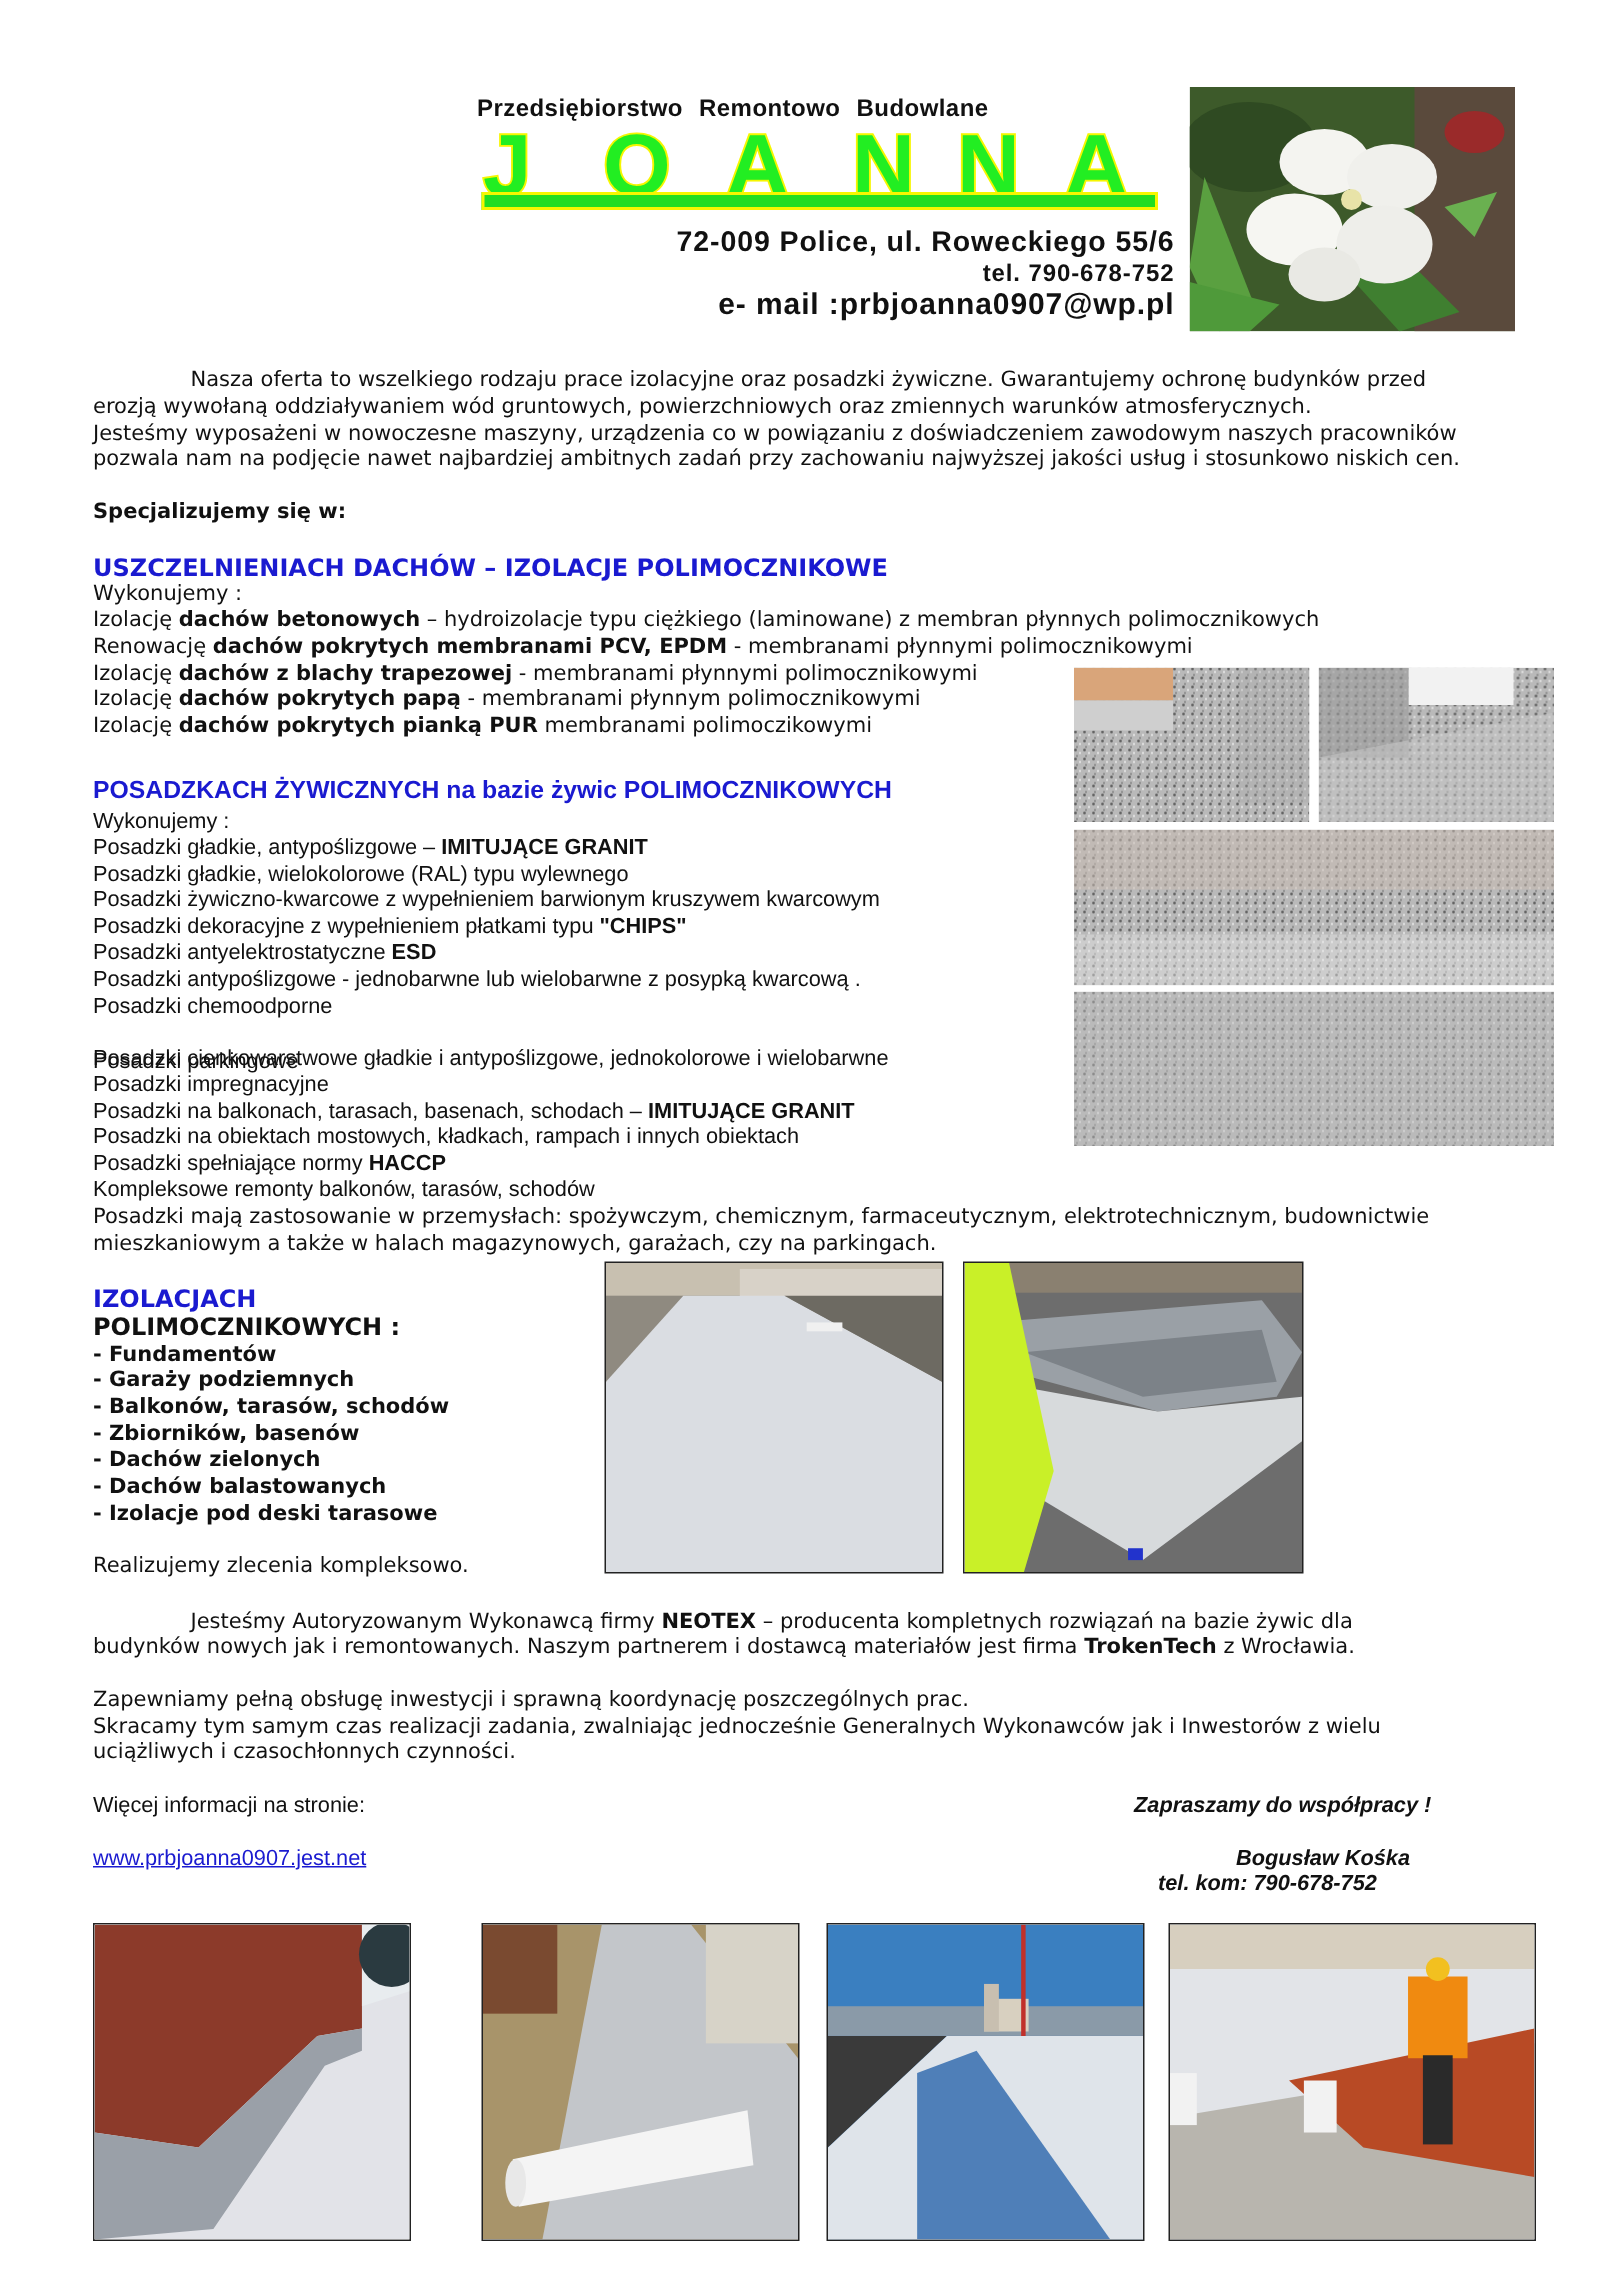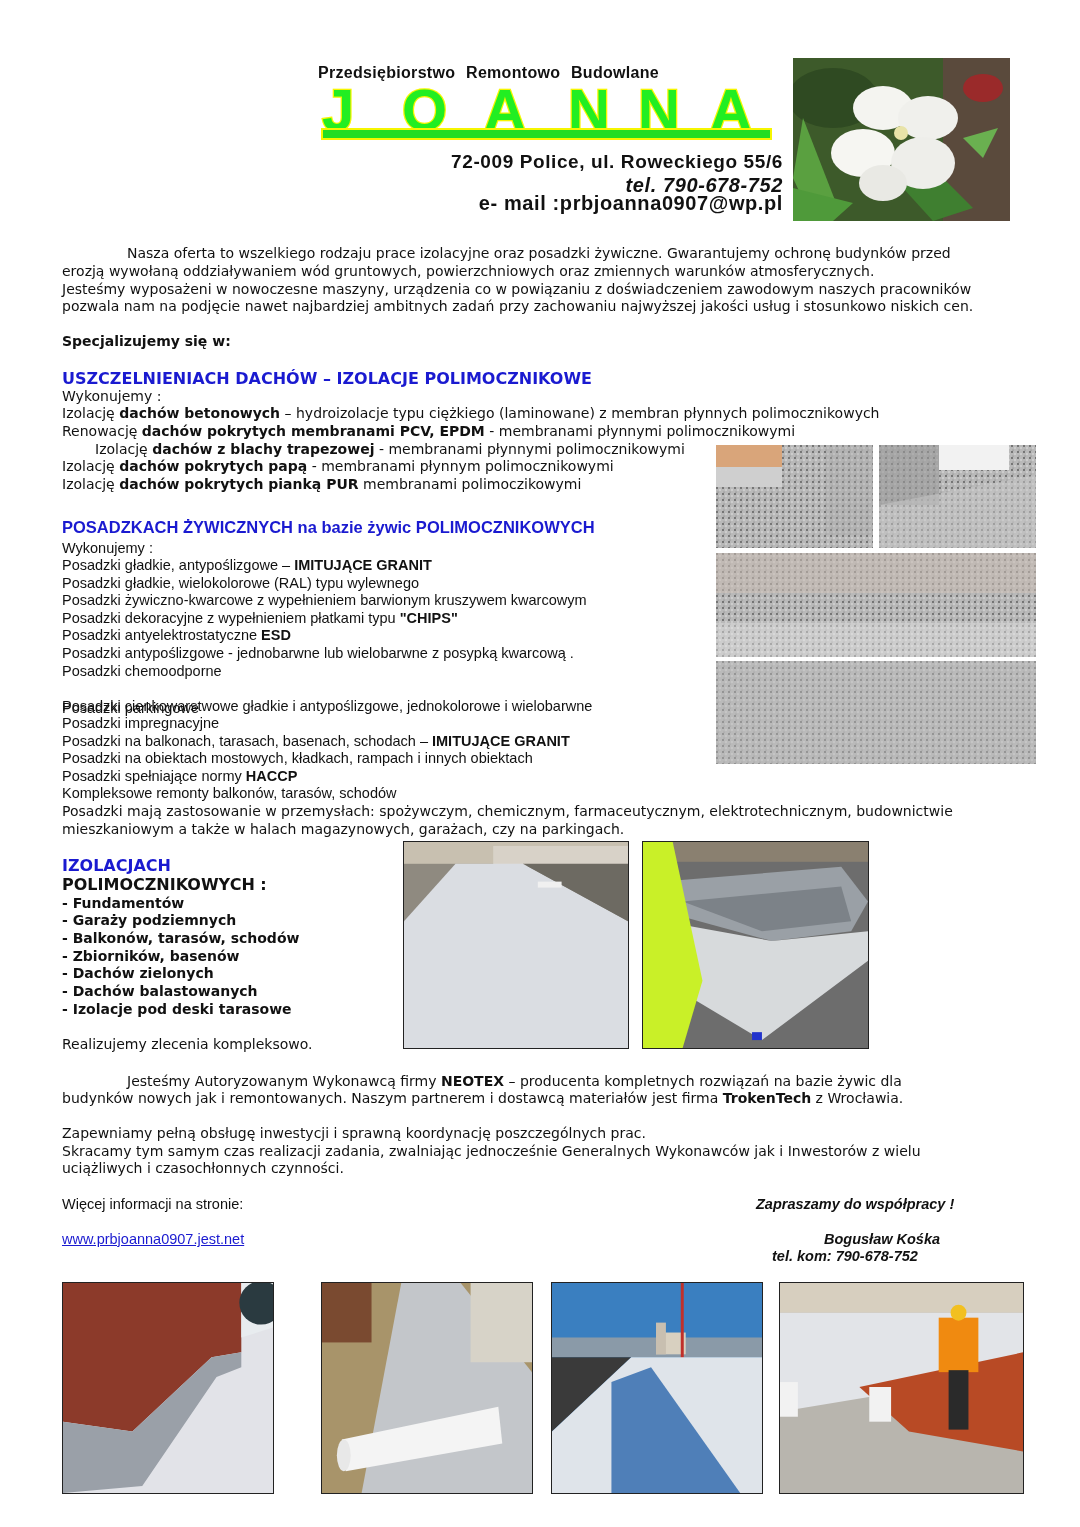--- a/index.html
+++ b/index.html
@@ -10,21 +10,21 @@
   .b { font-weight:bold; }
   .h-blue { color:#1a1ad0; font-weight:bold; font-size:16px; line-height:19px; white-space:nowrap; }
   .cond { font-family:"Liberation Sans", sans-serif; font-size:14.5px; line-height:17.6px; white-space:nowrap; transform-origin:left top; }
 
   
   #hdr-company { left:318px; top:64px; font-family:"Liberation Sans", sans-serif; font-weight:bold; font-size:16px; letter-spacing:0.3px; word-spacing:6px; }
   #hdr-logo { left:316px; top:80px; width:452px; height:60px; }
   #hdr-bar { left:321px; top:128px; width:447px; height:8px; background:#22dd22; border:2px solid #f6f600; box-sizing:content-box; }
   .hdr-line { font-family:"Liberation Sans", sans-serif; font-weight:bold; right:297px; text-align:right; white-space:nowrap; }
   #hdr-addr { top:151px; font-size:19px; letter-spacing:0.6px; }
-  #hdr-tel  { top:174px; font-size:20px; letter-spacing:0.6px;font-style:italic; }
+  #hdr-tel  { top:174px; font-size:16px; letter-spacing:0.6px; }
   #hdr-mail { top:192px; font-size:20px; letter-spacing:0.6px; }
 
   .photo { position:absolute; overflow:hidden; }
   .photo svg { display:block; width:100%; height:100%; }
   .framed { border:1px solid #222; box-sizing:border-box; }
   a.link { color:#1a1ad0; text-decoration:underline; }
   .ital { font-style:italic; font-weight:bold; font-family:"Liberation Sans", sans-serif; font-size:14.5px; white-space:nowrap; }
 </style>
 </head>
 <body>
@@ -71,21 +71,21 @@
 <div class="abs t" style="left:62px;top:281px;">Jesteśmy wyposażeni w nowoczesne maszyny, urządzenia co w powiązaniu z doświadczeniem zawodowym naszych pracowników</div>
 <div class="abs t" style="left:62px;top:298px;">pozwala nam na podjęcie nawet najbardziej ambitnych zadań przy zachowaniu najwyższej jakości usług i stosunkowo niskich cen.</div>
 
 <div class="abs t b" style="left:62px;top:333px;">Specjalizujemy się w:</div>
 
 <div class="abs h-blue" style="left:62px;top:369px;">USZCZELNIENIACH DACHÓW – IZOLACJE POLIMOCZNIKOWE</div>
 <div class="abs t" style="left:62px;top:388px;">Wykonujemy :</div>
 <div id="roofs-list">
   <div class="abs t" style="left:62px;top:405px;"><span>Izolację </span><span class="b">dachów betonowych</span><span> – hydroizolacje typu ciężkiego (laminowane) z membran płynnych polimocznikowych</span></div>
   <div class="abs t" style="left:62px;top:423px;"><span>Renowację </span><span class="b">dachów pokrytych membranami PCV, EPDM</span><span> - membranami płynnymi polimocznikowymi</span></div>
-  <div class="abs t" style="left:62px;top:441px;margin-left:33px;"><span>Izolację </span><span class="b">dachów z blachy trapezowej</span><span> - membranami płynnymi  polimocznikowymi</span></div>
+  <div class="abs t" style="left:62px;top:441px;"><span>Izolację </span><span class="b">dachów z blachy trapezowej</span><span> - membranami płynnymi  polimocznikowymi</span></div>
   <div class="abs t" style="left:62px;top:458px;"><span>Izolację </span><span class="b">dachów pokrytych papą</span><span> - membranami płynnym polimocznikowymi</span></div>
   <div class="abs t" style="left:62px;top:476px;"><span>Izolację </span><span class="b">dachów pokrytych pianką PUR</span><span> membranami polimoczikowymi</span></div>
 </div>
 
 <div class="photo" style="left:716px;top:445px;width:157px;height:103px;">
   <svg viewBox="0 0 157 103" preserveAspectRatio="none">
     <defs>
       <pattern id="spk" width="6" height="6" patternUnits="userSpaceOnUse">
         <rect width="6" height="6" fill="#b9b9b9"></rect>
         <circle cx="1" cy="1" r="0.9" fill="#555"></circle>

